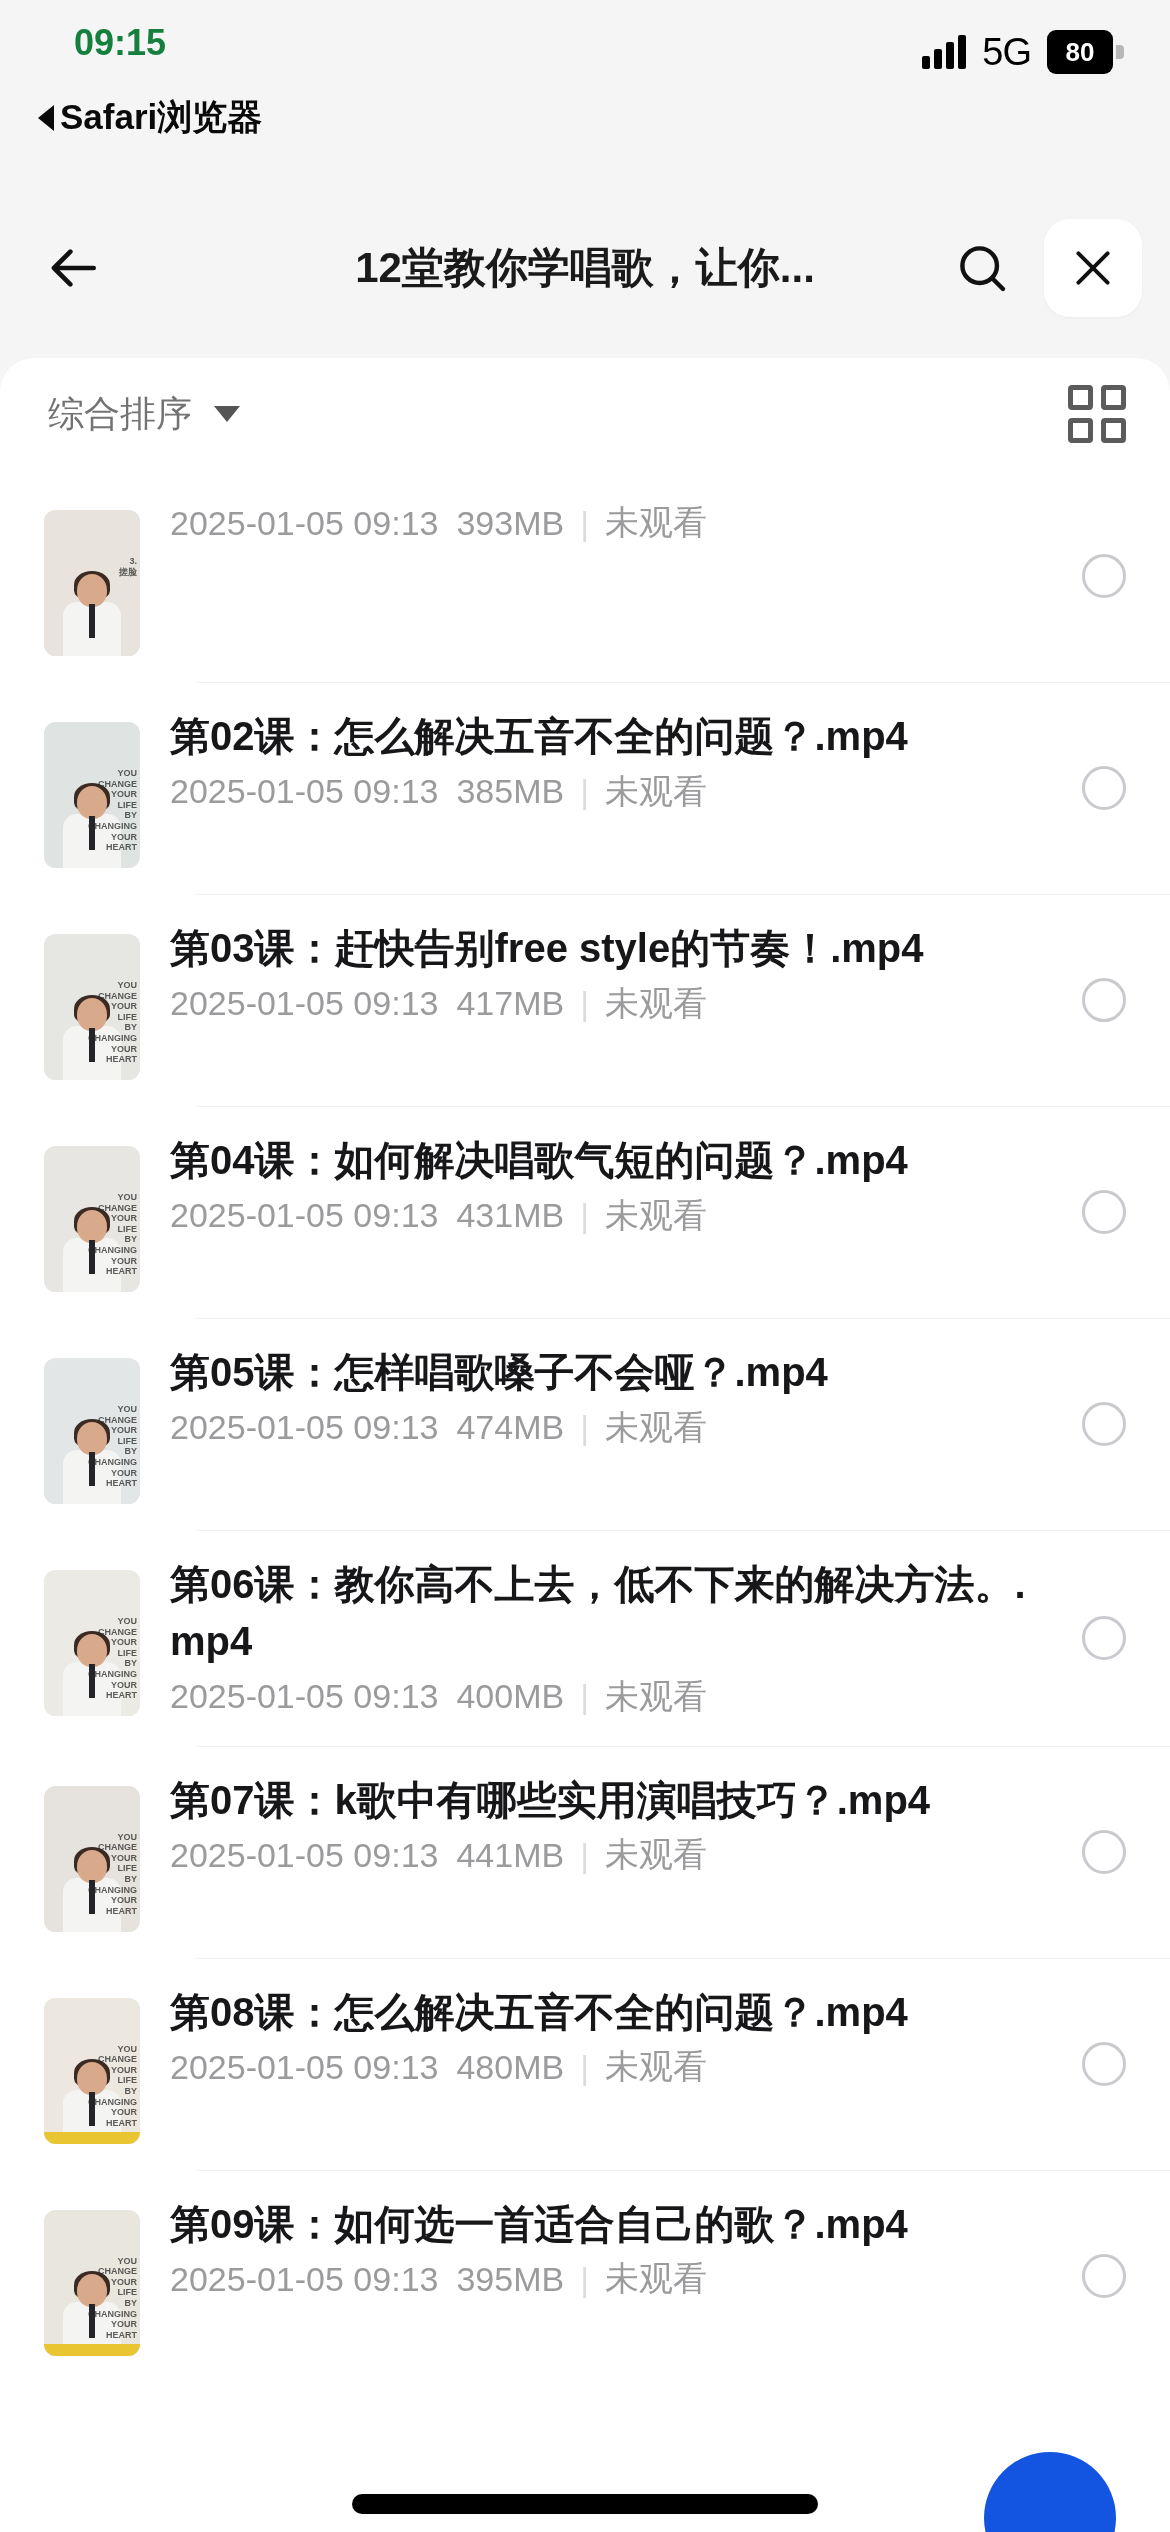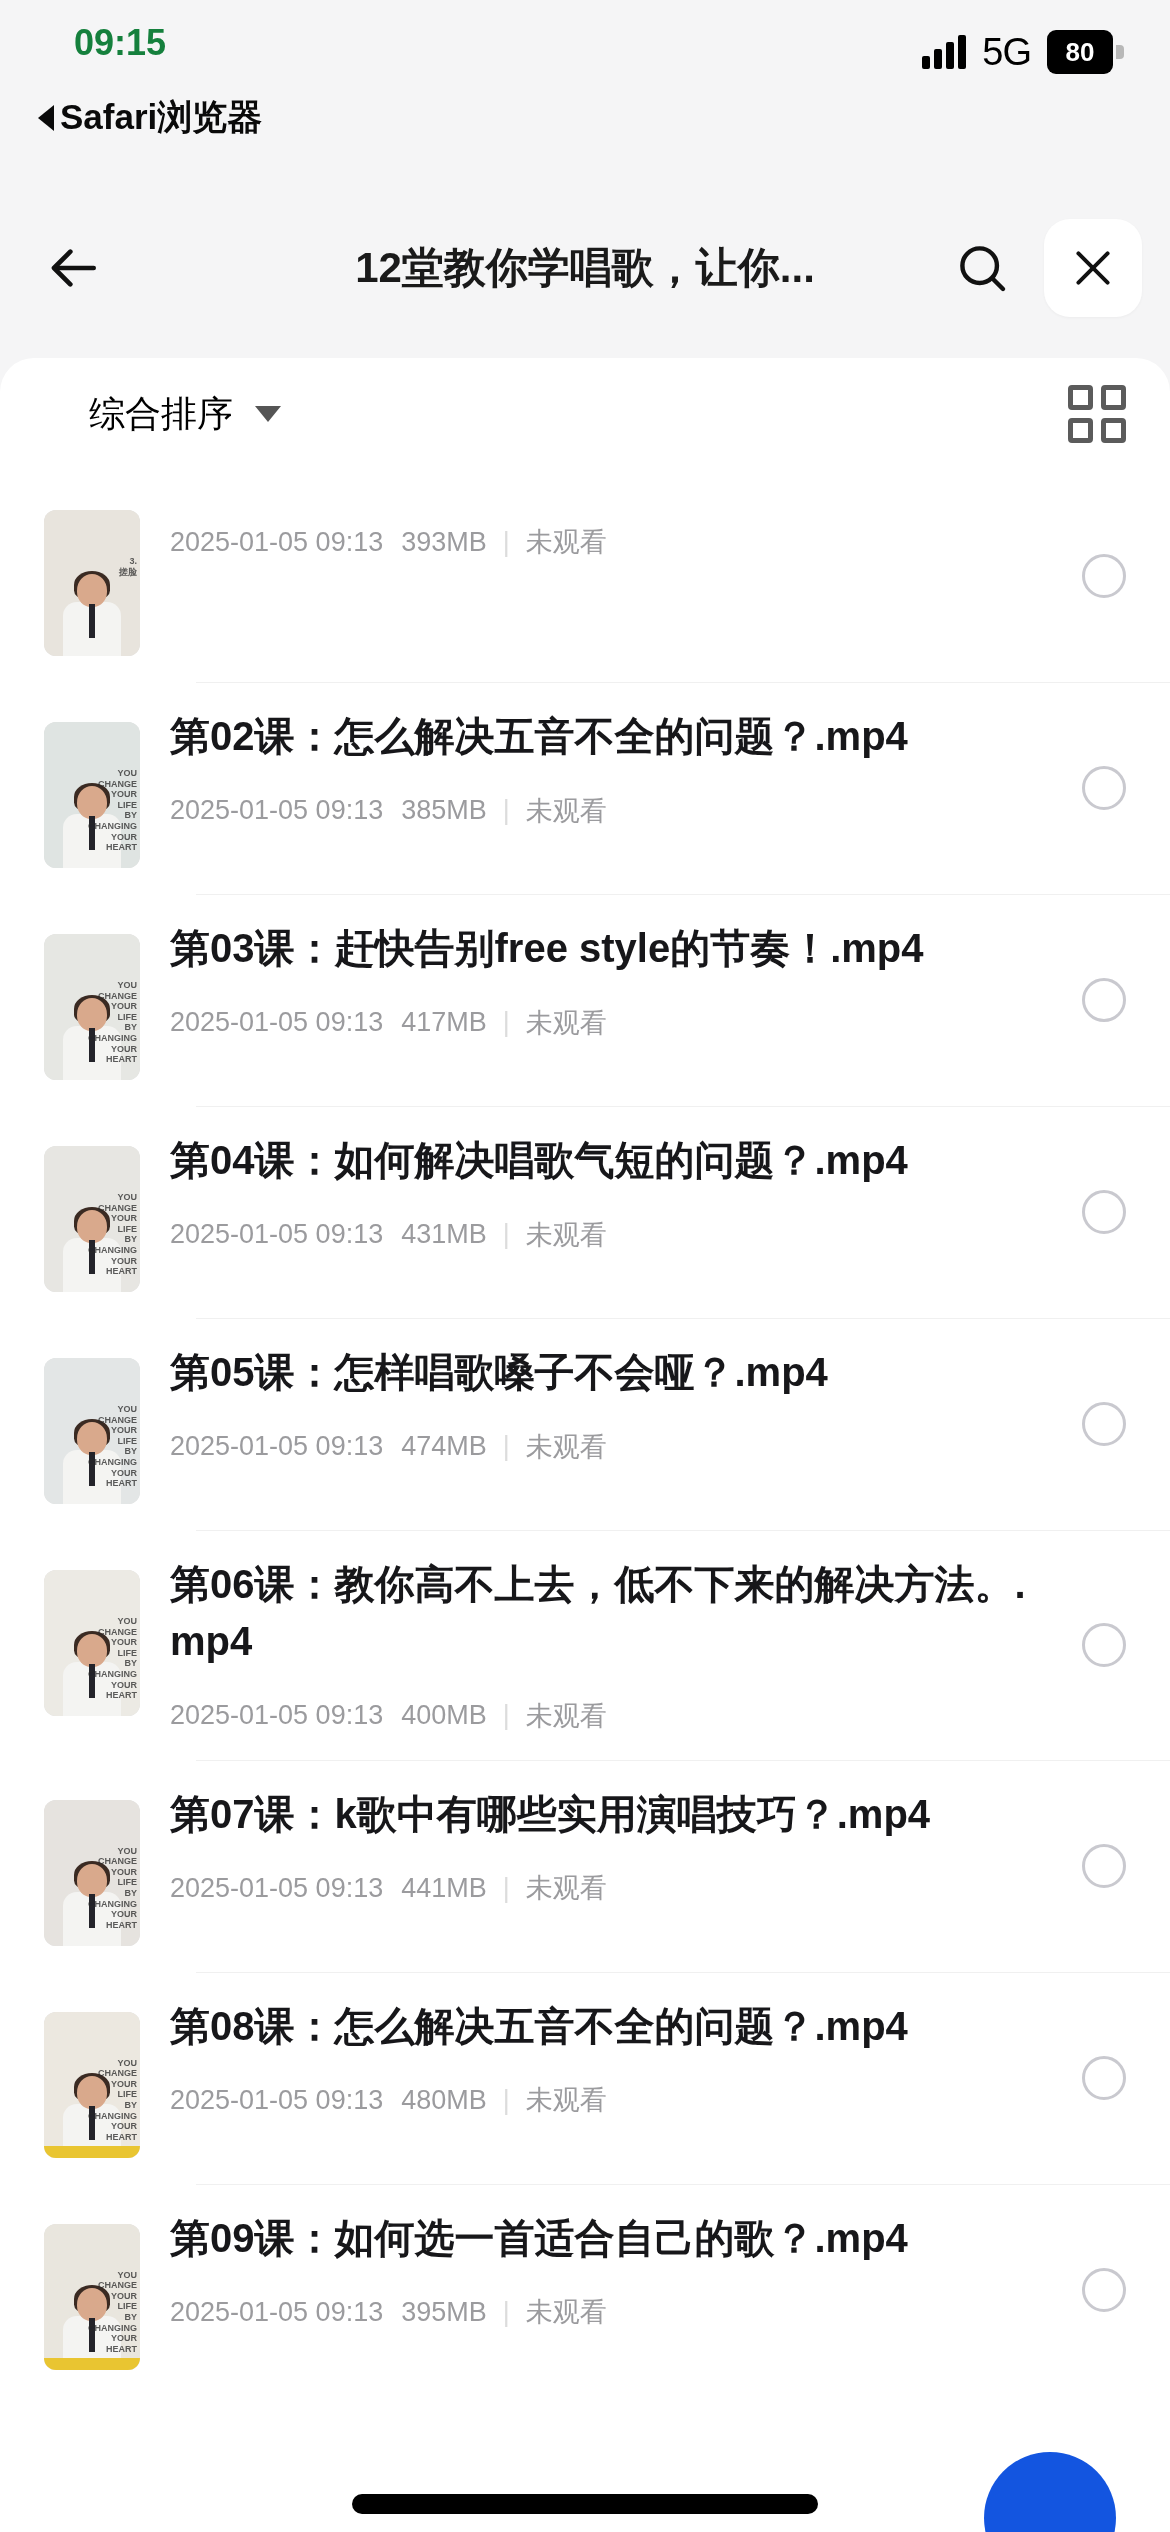--- a/index.html
+++ b/index.html
@@ -94,21 +94,21 @@
     position:absolute; left:0; right:0; top:358px; bottom:0;
     background:#ffffff;
     border-radius:34px 34px 0 0;
     overflow:hidden;
   }
   .sortbar{
     height:112px; display:flex; align-items:center;
     padding:0 48px 0 48px; position:relative;
   }
   .sort-left{ display:flex; align-items:center; gap:22px;}
-  .sort-label{ font-size:36px; color:#000000; font-weight:500;margin-left:41px;}
+  .sort-label{ font-size:36px; color:#737373; font-weight:500;}
   .caret{
     width:0;height:0;
     border-left:13px solid transparent;
     border-right:13px solid transparent;
     border-top:16px solid #555;
   }
   .grid-icon{
     position:absolute; right:44px; top:50%; transform:translateY(-50%);
     width:58px;height:58px;
     display:grid;grid-template-columns:1fr 1fr;grid-template-rows:1fr 1fr;gap:8px;
@@ -167,21 +167,21 @@
   .thumb .topband{
     position:absolute;left:0;right:0;top:0;height:11px;
   }
 
   .texts{ flex:1; padding-left:30px; padding-right:40px; min-width:0;}
   .title{
     font-size:40px; line-height:1.42; color:#17171a; font-weight:600;
     word-break:break-all;
   }
   .meta{
-    margin-top:28px; font-size:27px; color:#9b9b9e;
+    margin-top:4px; font-size:34px; color:#9b9b9e;
     display:flex; align-items:center; gap:0;
     white-space:nowrap;
   }
   .meta .date{ margin-right:18px; }
   .meta .size{ }
   .meta .sep{ color:#dcdcdc; margin:0 16px; font-weight:300;}
   .meta .watch{ }
 
   .check{
     flex:none; width:44px;height:44px;border-radius:50%;

